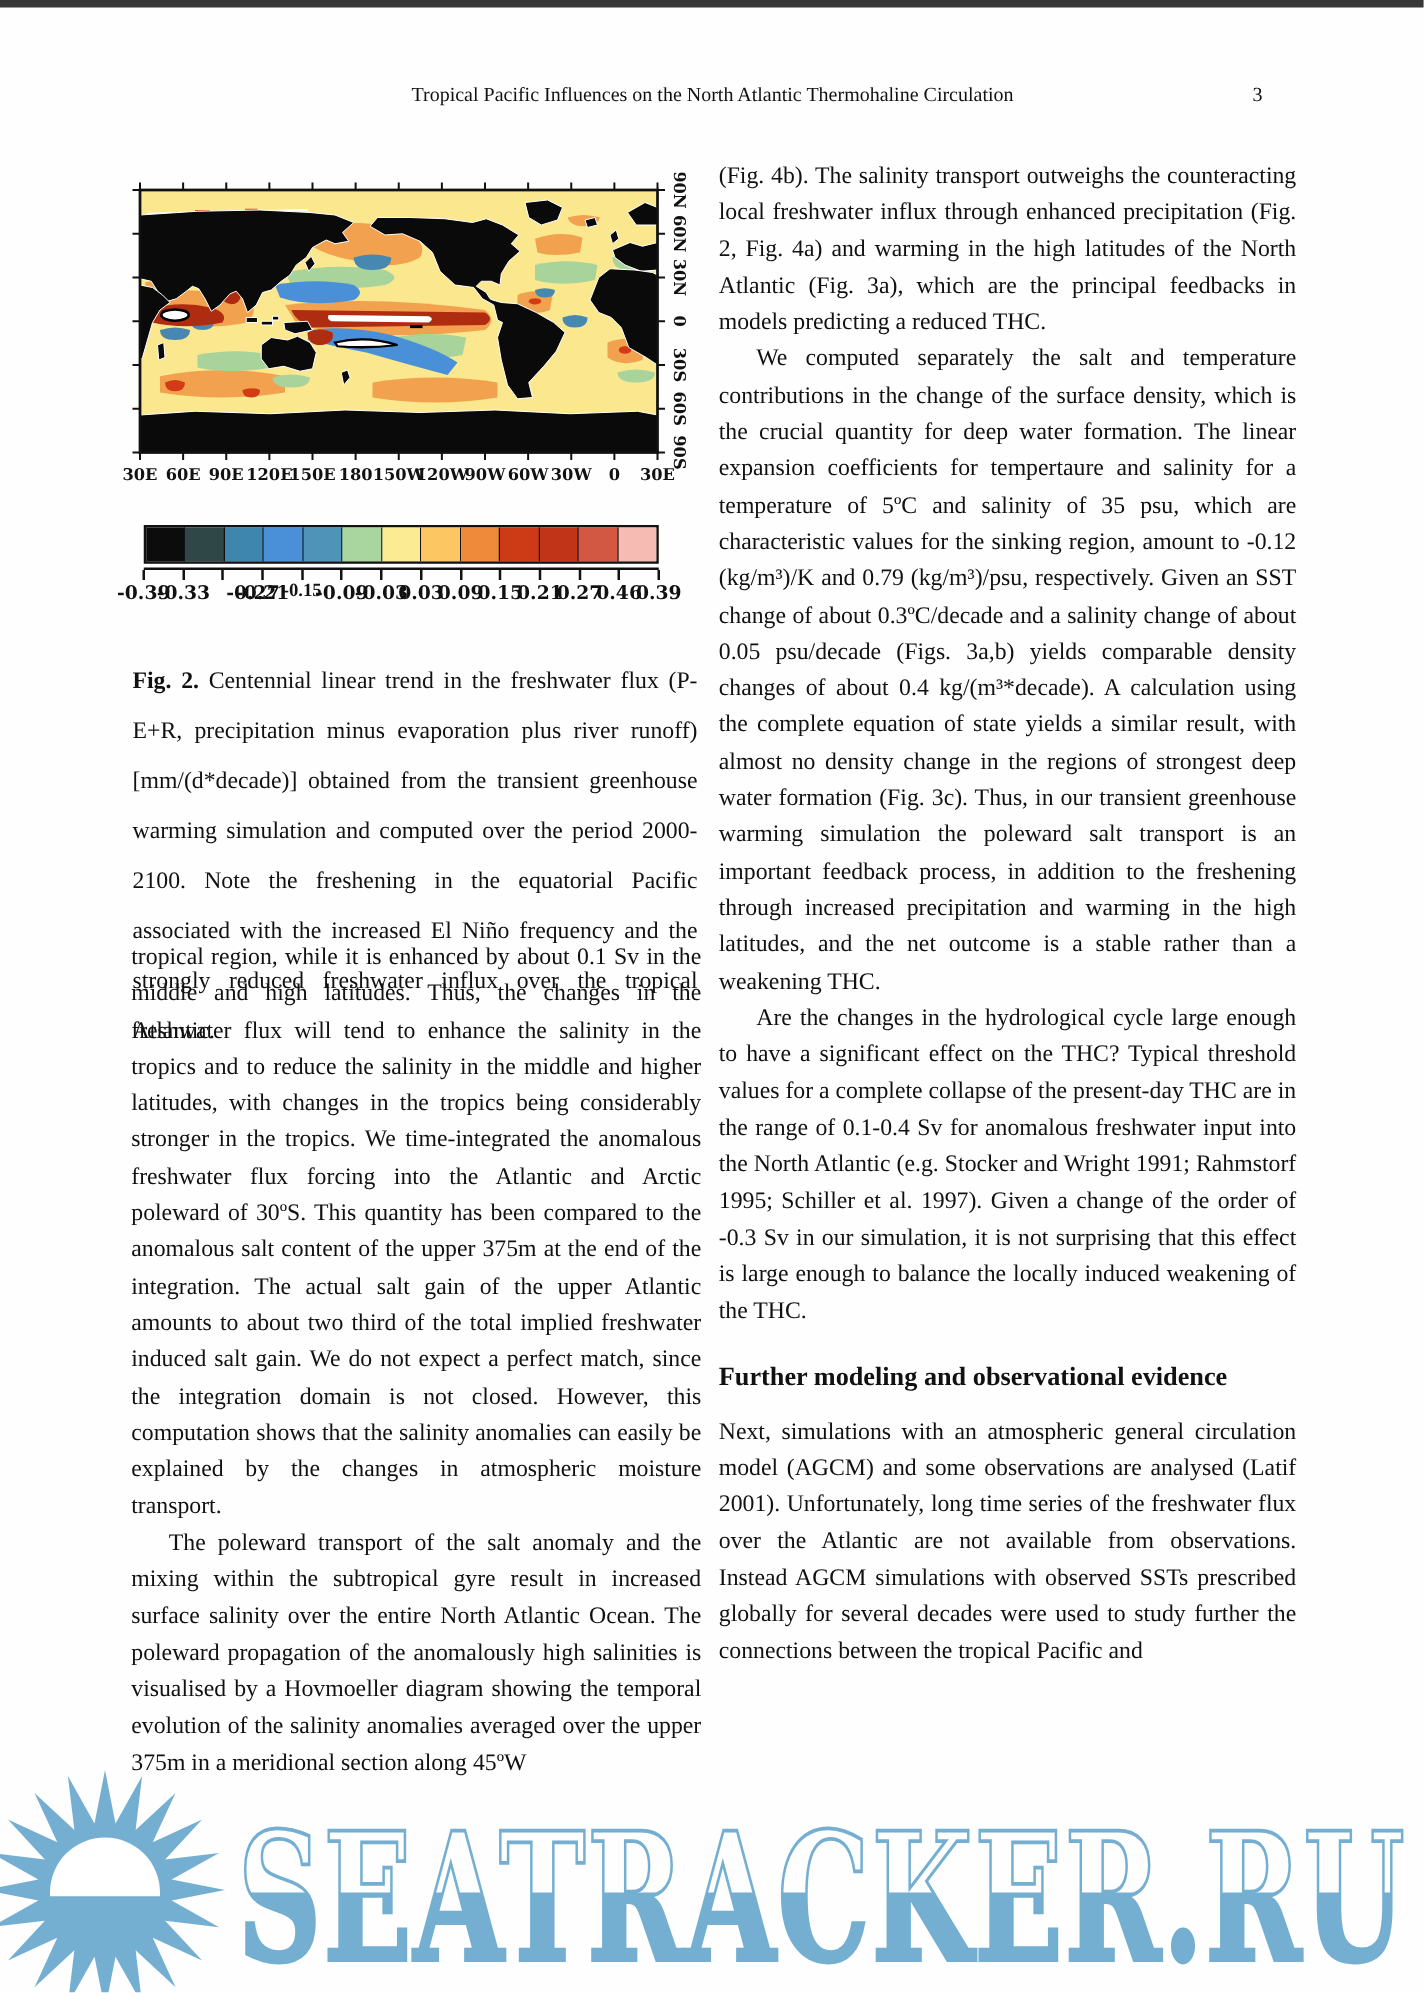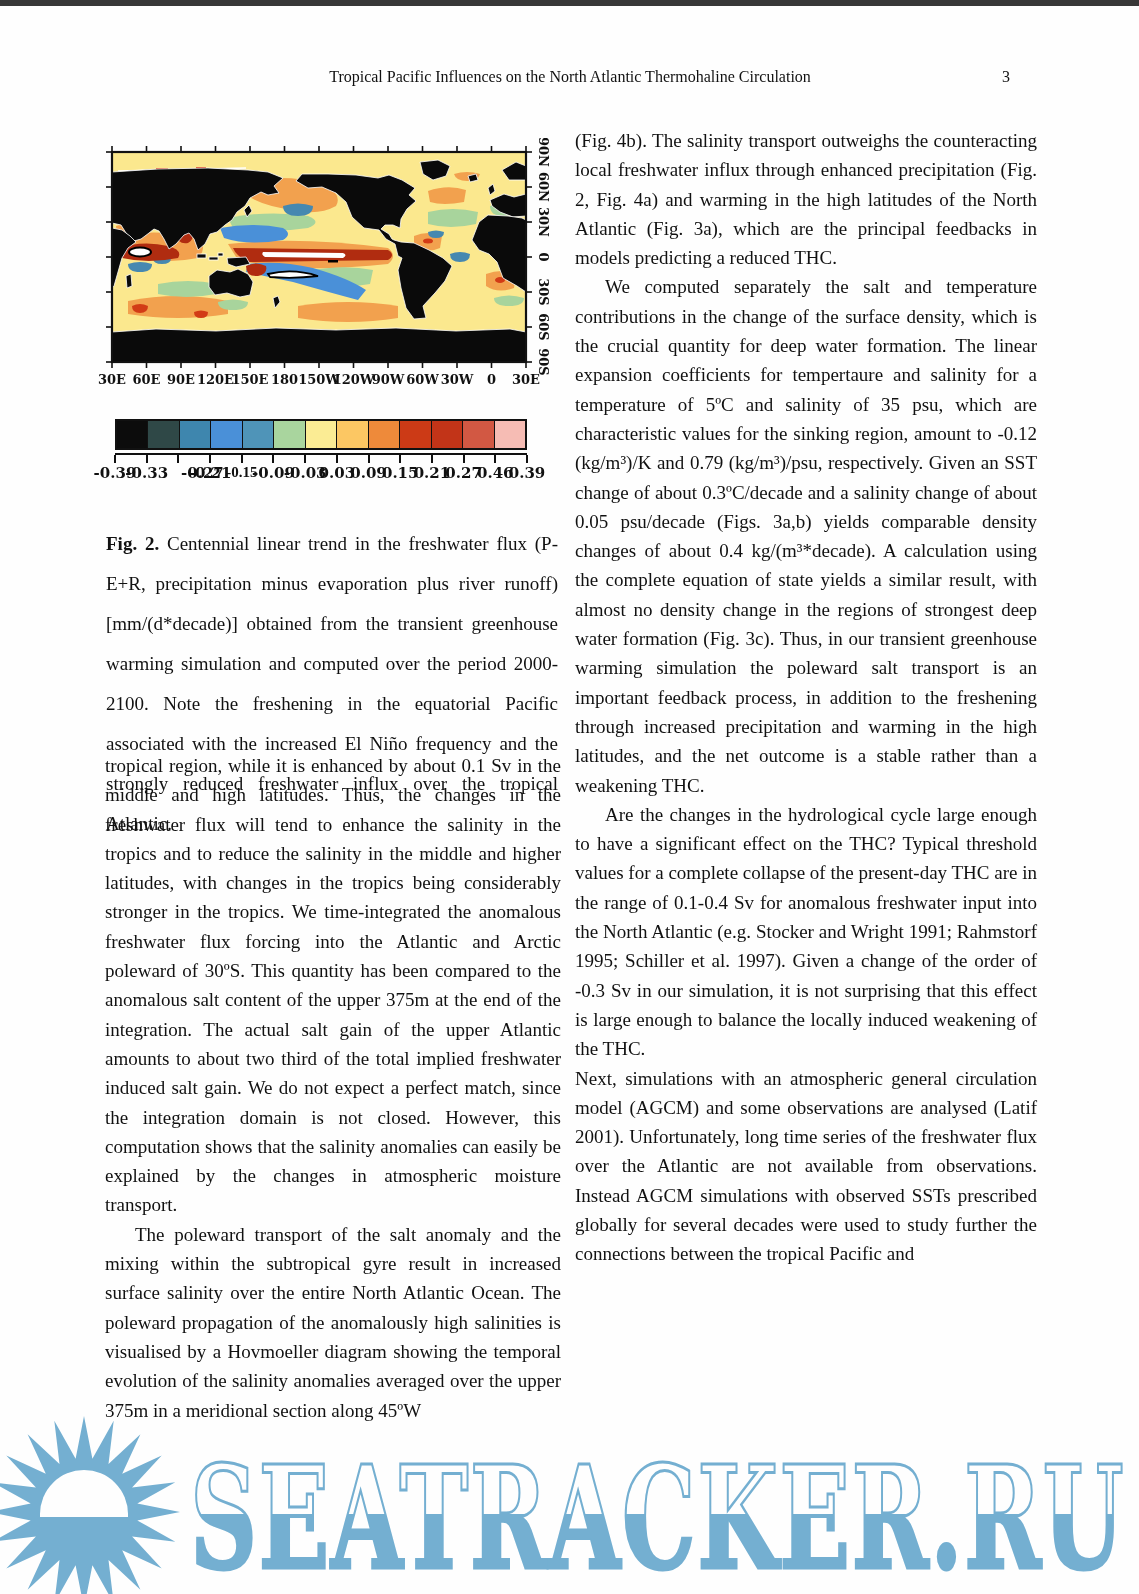--- a/index.html
+++ b/index.html
@@ -248,20 +248,21 @@
 
 <div class="col" id="col-left">
   <p>tropical region, while it is enhanced by about 0.1 Sv in the middle and high latitudes. Thus, the changes in the freshwater flux will tend to enhance the salinity in the tropics and to reduce the salinity in the middle and higher latitudes, with changes in the tropics being considerably stronger in the tropics. We time-integrated the anomalous freshwater flux forcing into the Atlantic and Arctic poleward of 30ºS. This quantity has been compared to the anomalous salt content of the upper 375m at the end of the integration. The actual salt gain of the upper Atlantic amounts to about two third of the total implied freshwater induced salt gain. We do not expect a perfect match, since the integration domain is not closed. However, this computation shows that the salinity anomalies can easily be explained by the changes in atmospheric moisture transport.</p>
   <p class="ind">The poleward transport of the salt anomaly and the mixing within the subtropical gyre result in increased surface salinity over the entire North Atlantic Ocean. The poleward propagation of the anomalously high salinities is visualised by a Hovmoeller diagram showing the temporal evolution of the salinity anomalies averaged over the upper 375m in a meridional section along 45ºW</p>
 </div>
 
 <div class="col" id="col-right">
   <p>(Fig. 4b). The salinity transport outweighs the counteracting local freshwater influx through enhanced precipitation (Fig. 2, Fig. 4a) and warming in the high latitudes of the North Atlantic (Fig. 3a), which are the principal feedbacks in models predicting a reduced THC.</p>
   <p class="ind">We computed separately the salt and temperature contributions in the change of the surface density, which is the crucial quantity for deep water formation. The linear expansion coefficients for tempertaure and salinity for a temperature of 5ºC and salinity of 35 psu, which are characteristic values for the sinking region, amount to -0.12 (kg/m³)/K and 0.79 (kg/m³)/psu, respectively. Given an SST change of about 0.3ºC/decade and a salinity change of about 0.05 psu/decade (Figs. 3a,b) yields comparable density changes of about 0.4 kg/(m³*decade). A calculation using the complete equation of state yields a similar result, with almost no density change in the regions of strongest deep water formation (Fig. 3c). Thus, in our transient greenhouse warming simulation the poleward salt transport is an important feedback process, in addition to the freshening through increased precipitation and warming in the high latitudes, and the net outcome is a stable rather than a weakening THC.</p>
   <p class="ind">Are the changes in the hydrological cycle large enough to have a significant effect on the THC? Typical threshold values for a complete collapse of the present-day THC are in the range of 0.1-0.4 Sv for anomalous freshwater input into the North Atlantic (e.g. Stocker and Wright 1991; Rahmstorf 1995; Schiller et al. 1997). Given a change of the order of -0.3 Sv in our simulation, it is not surprising that this effect is large enough to balance the locally induced weakening of the THC.</p>
+  <h2 id="section-heading">Further modeling and observational evidence</h2>
   <p>Next, simulations with an atmospheric general circulation model (AGCM) and some observations are analysed (Latif 2001). Unfortunately, long time series of the freshwater flux over the Atlantic are not available from observations. Instead AGCM simulations with observed SSTs prescribed globally for several decades were used to study further the connections between the tropical Pacific and</p>
 </div>
 
 <svg id="watermark" viewBox="0 0 1139 196" width="1139" height="196">
   <defs>
     <clipPath id="wmclip">
         <rect x="170" y="116" width="970" height="80"></rect>
       </clipPath>
   </defs>
   <g transform="translate(84,114)">

